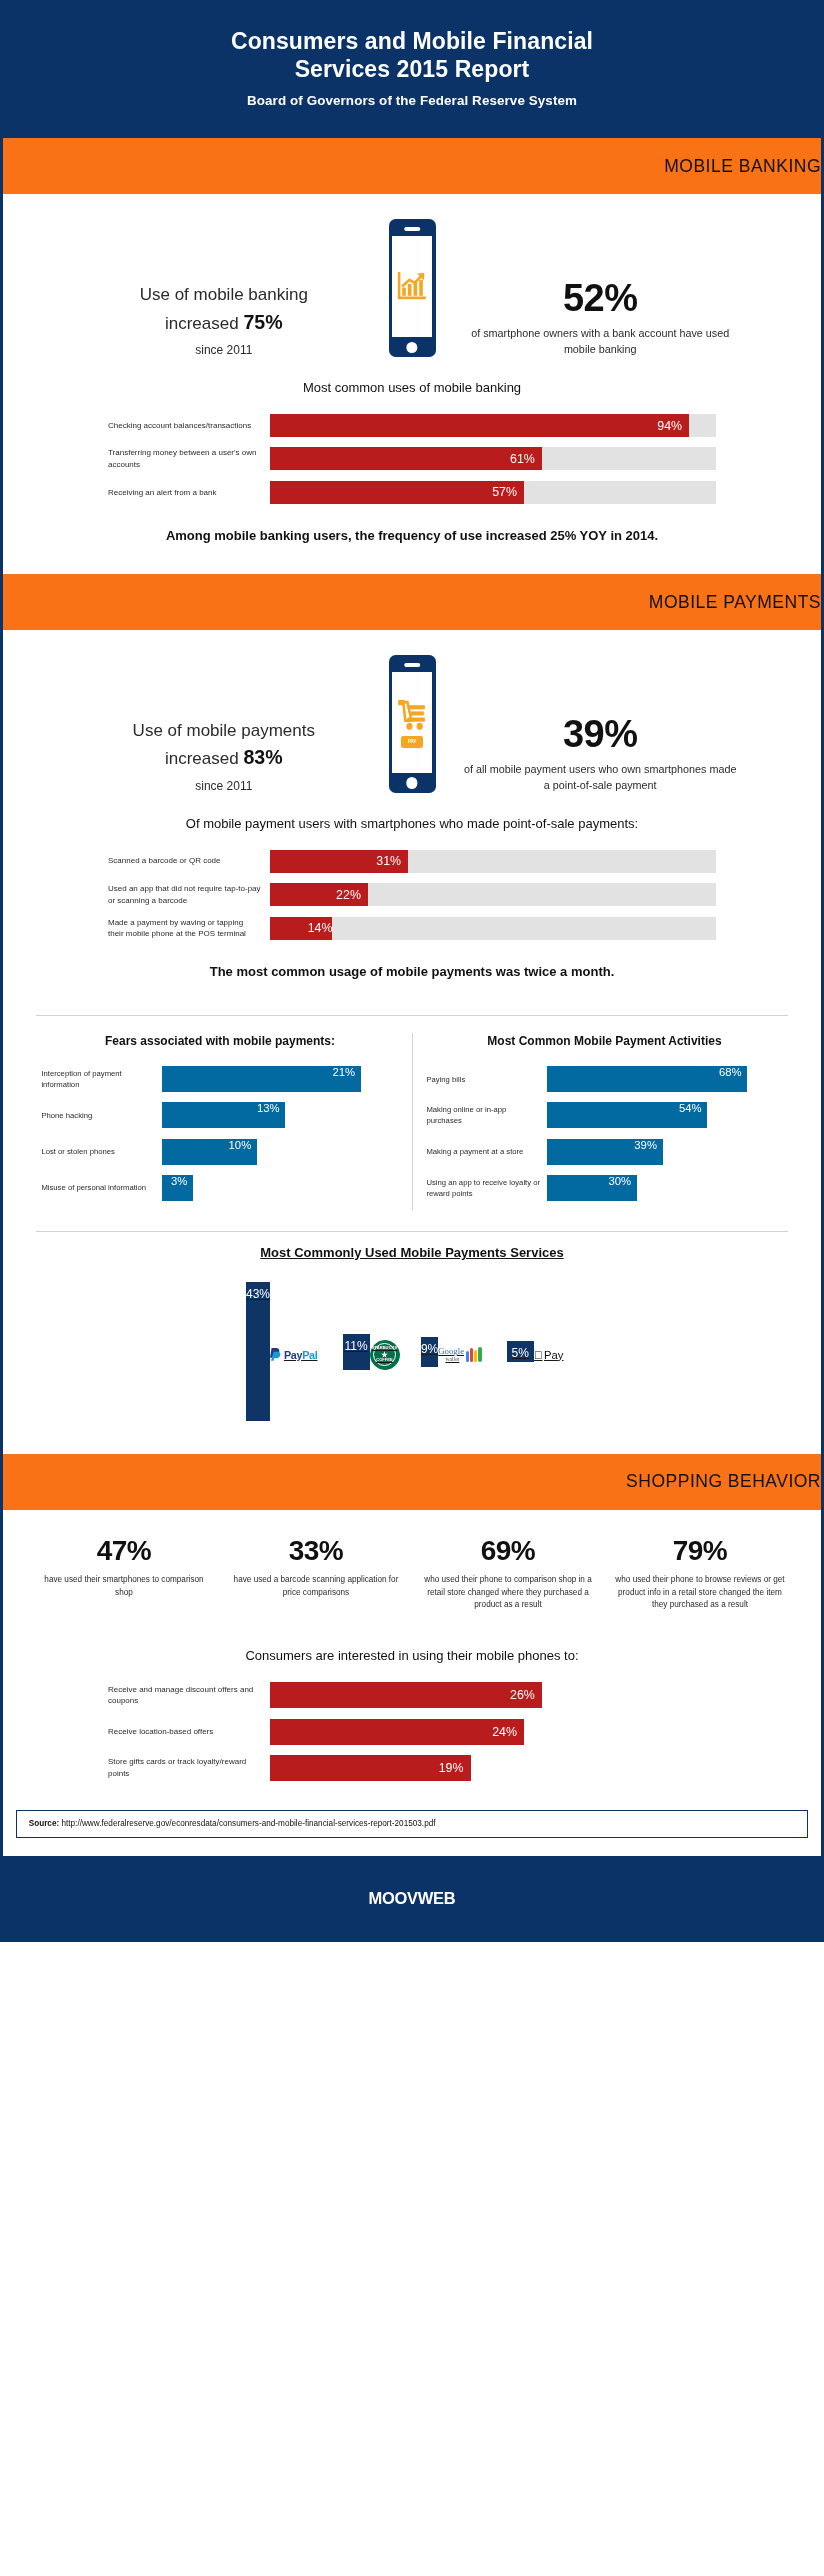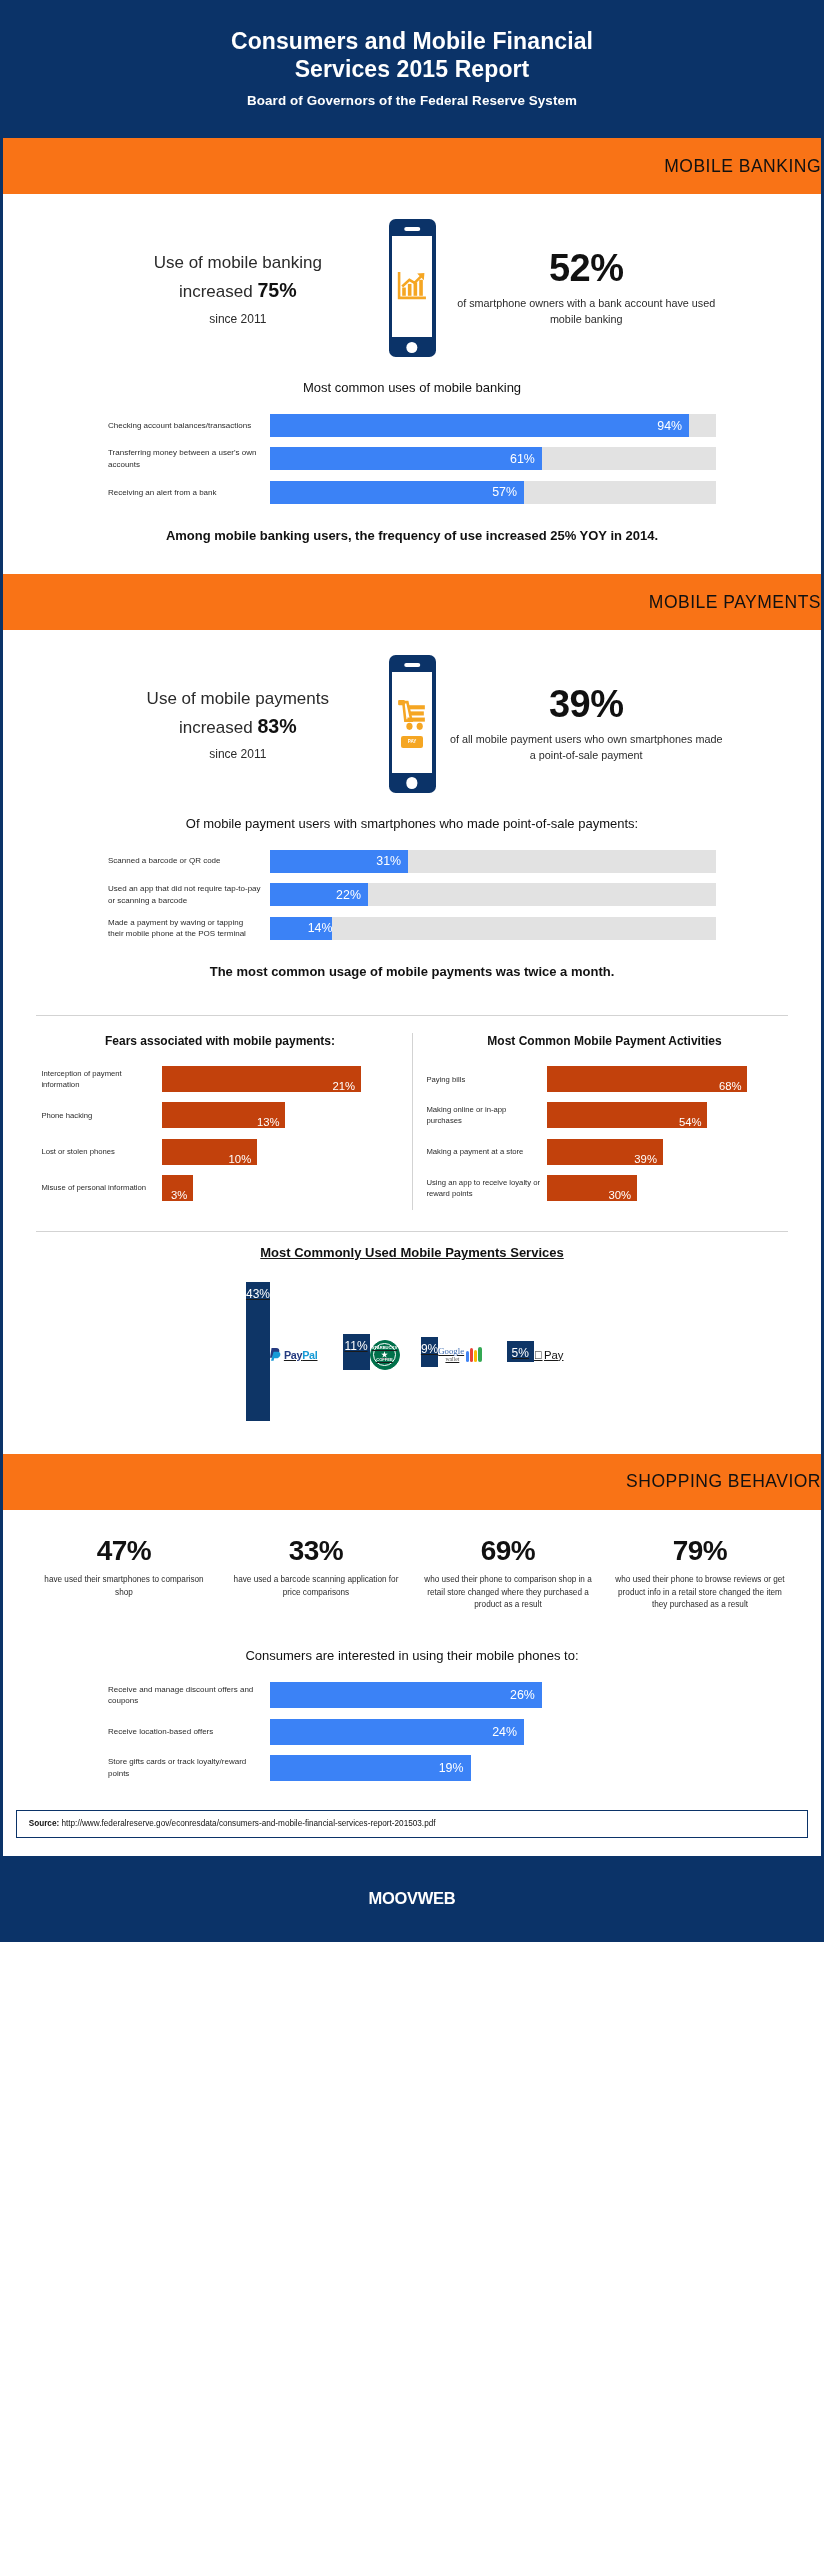--- a/index.html
+++ b/index.html
@@ -55,23 +55,24 @@
   .band-title {
     font-size: 17.5px;
     letter-spacing: 0.5px;
     color: #111111;
     font-weight: normal;
   }
 
   
   .hero {
     display: flex;
-    align-items: center;
+    align-items: flex-end;
     justify-content: center;
     padding: 25px 0 13.4px 0;
+    gap: 14px;
   }
   .hero-left {
     width: 289px;
     text-align: center;
     padding-right: 12.4px;
   }
   .hero-line1 {
     font-size: 17px;
     color: #2b2b2b;
     line-height: 1.45;
@@ -163,21 +164,21 @@
   }
   .bar-track {
     position: relative;
     flex: 1;
     height: 23px;
     background: #e2e2e2;
   }
   .bar-fill {
     position: absolute;
     top: 0; left: 0; bottom: 0;
-    background: #3b82f6;
+    background: #b91c1c;
     display: flex;
     align-items: center;
     justify-content: flex-end;
   }
   .bar-val {
     color: #ffffff;
     font-size: 12.4px;
     padding-right: 7.2px;
     white-space: nowrap;
   }
@@ -220,23 +221,23 @@
     width: 121px;
     font-size: 7.7px;
     color: #2b2b2b;
     line-height: 1.45;
     padding-right: 7.2px;
   }
   .sbar-area { flex: 1; position: relative; height: 26px; }
   .sbar-fill {
     position: absolute;
     top: 0; left: 0; bottom: 0;
-    background: #c2410c;
-    display: flex;
-    align-items: flex-end;
+    background: #0369a1;
+    display: flex;
+    align-items: flex-start;
     justify-content: flex-end;
   }
   .sbar-val {
     color: #ffffff;
     font-size: 11.3px;
     padding-right: 5.7px;
     white-space: nowrap;
   }
 
   

